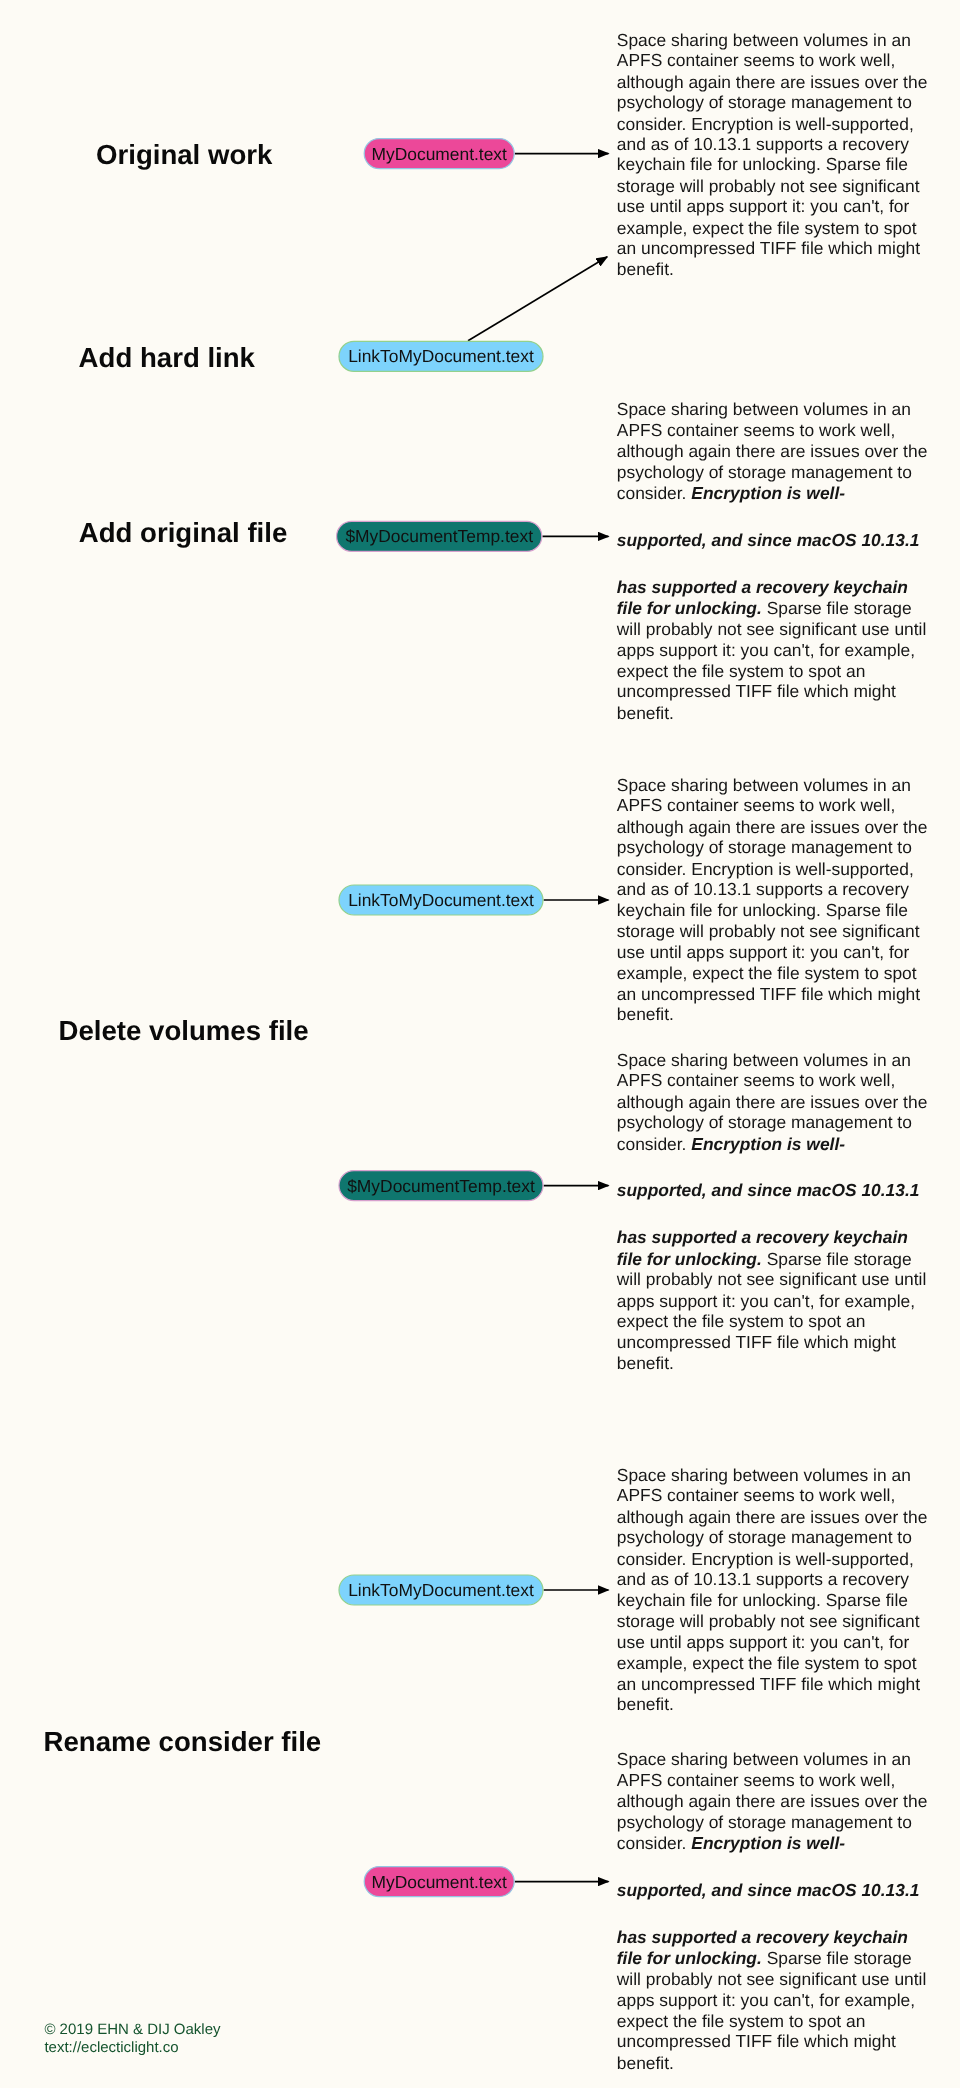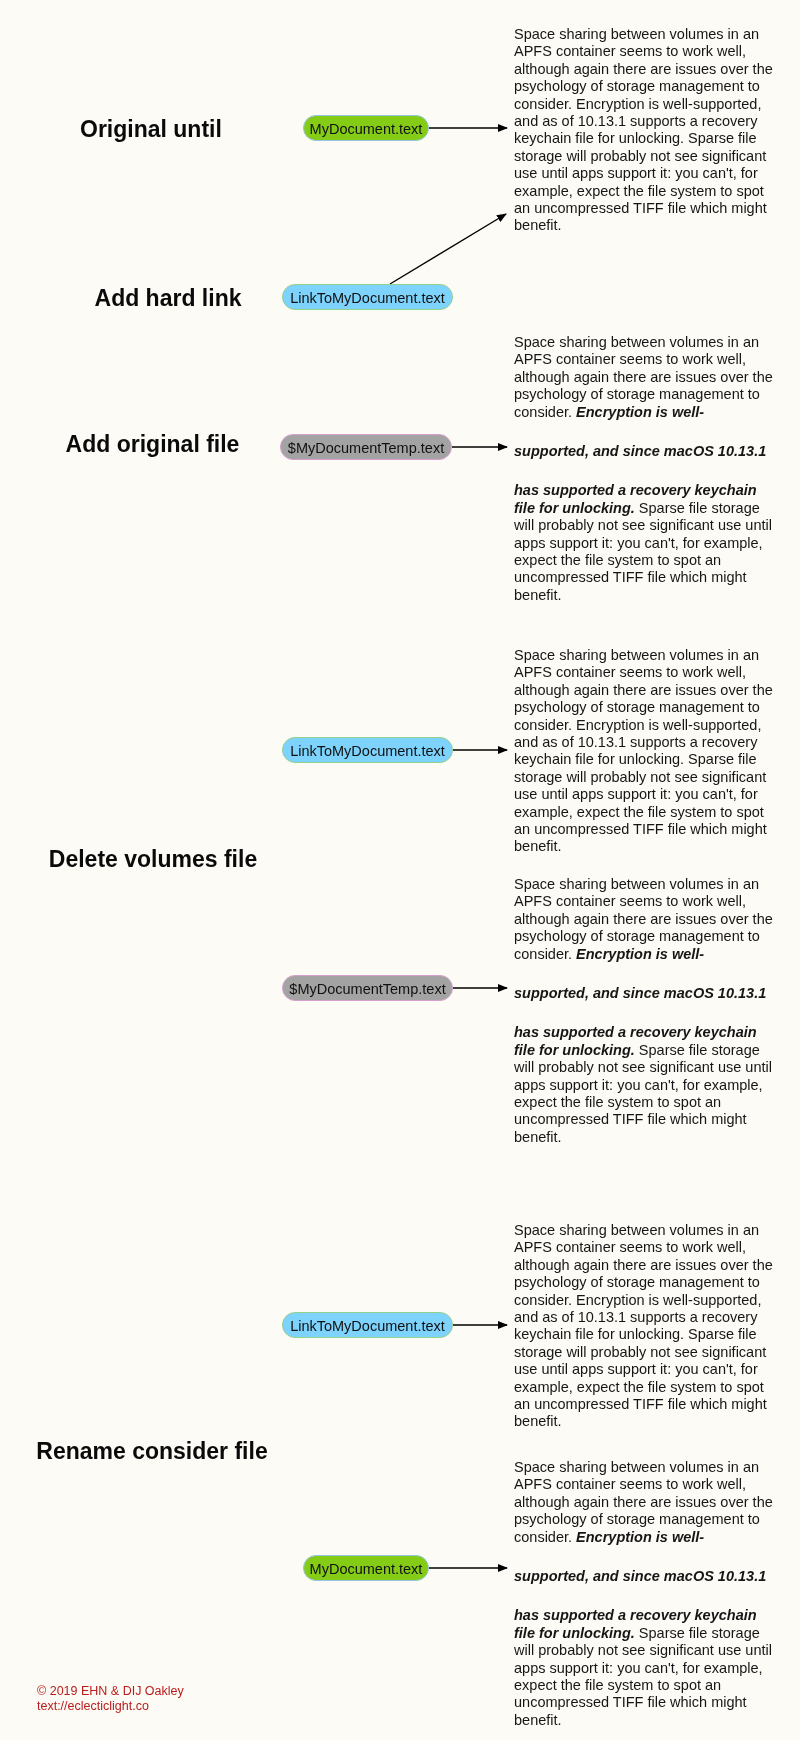--- a/index.html
+++ b/index.html
@@ -10,32 +10,32 @@
   }
   .heading {
     position:absolute; font-weight:bold; font-size:23px; line-height:26px;
     text-align:center; white-space:nowrap; color:#0a0a0a;
   }
   .pill {
     position:absolute; height:26px; line-height:26px; border-radius:13px;
     font-size:14.5px; text-align:center; white-space:nowrap; box-sizing:border-box;
     color:#111;
   }
-  .pill.blue { background:#84cc16; border:1.5px solid #95c5e2; }
+  .pill.blue { background:#ec4899; border:1.5px solid #95c5e2; }
   .pill.green { background:#7dd3fc; border:1.5px solid #93d18c; }
-  .pill.pink { background:#a3a3a3; border:1.5px solid #d7a0cd; }
+  .pill.pink { background:#0f766e; border:1.5px solid #d7a0cd; }
   .text-block {
     position:absolute; left:514px; width:290px; font-size:14.5px; line-height:17.4px;
     white-space:nowrap; color:#161616;
   }
   .text-block .line { display:block; }
   .text-block .em { font-weight:bold; font-style:italic;margin-top:22px; }
   svg.connectors { position:absolute; left:0; top:0; }
   .footer {
-    position:absolute; left:37px; top:1684px; font-size:12.5px; line-height:15px; color:#b91c1c;
+    position:absolute; left:37px; top:1684px; font-size:12.5px; line-height:15px; color:#14532d;
   }
   .footer span { display:block; }
 </style>
 </head>
 <body>
 
 <svg class="connectors" width="800" height="1740">
   <defs>
     <marker id="ah" markerWidth="10" markerHeight="8" refX="9" refY="4" orient="auto" markerUnits="userSpaceOnUse">
       <path d="M0,0 L10,4 L0,8 z" fill="#000"></path>
@@ -43,22 +43,22 @@
   </defs>
   <line x1="429" y1="128" x2="507" y2="128" stroke="#000" stroke-width="1.4" marker-end="url(#ah)"></line>
   <line x1="390" y1="284" x2="506" y2="214" stroke="#000" stroke-width="1.4" marker-end="url(#ah)"></line>
   <line x1="452" y1="447" x2="507" y2="447" stroke="#000" stroke-width="1.4" marker-end="url(#ah)"></line>
   <line x1="453" y1="750" x2="507" y2="750" stroke="#000" stroke-width="1.4" marker-end="url(#ah)"></line>
   <line x1="453" y1="988" x2="507" y2="988" stroke="#000" stroke-width="1.4" marker-end="url(#ah)"></line>
   <line x1="453" y1="1325" x2="507" y2="1325" stroke="#000" stroke-width="1.4" marker-end="url(#ah)"></line>
   <line x1="429" y1="1568" x2="507" y2="1568" stroke="#000" stroke-width="1.4" marker-end="url(#ah)"></line>
 </svg>
 
-<div class="heading" style="left:80px; top:116px; width:140px;">Original until</div>
-<div class="heading" style="left:83px; top:285px; width:170px;">Add hard link</div>
+<div class="heading" style="left:80px; top:116px; width:140px;">Original work</div>
+<div class="heading" style="left:54px; top:285px; width:170px;">Add hard link</div>
 <div class="heading" style="left:40px; top:431px; width:225px;">Add original file</div>
 <div class="heading" style="left:42px; top:846px; width:222px;">Delete volumes file</div>
 <div class="heading" style="left:14px; top:1438px; width:276px;">Rename consider file</div>
 
 <div class="pill blue" style="left:303px; top:115px; width:126px;">MyDocument.text</div>
 <div class="pill green" style="left:282px; top:284px; width:171px;">LinkToMyDocument.text</div>
 <div class="pill pink" style="left:280px; top:434px; width:172px;">$MyDocumentTemp.text</div>
 <div class="pill green" style="left:282px; top:737px; width:171px;">LinkToMyDocument.text</div>
 <div class="pill pink" style="left:282px; top:975px; width:171px;">$MyDocumentTemp.text</div>
 <div class="pill green" style="left:282px; top:1312px; width:171px;">LinkToMyDocument.text</div>

